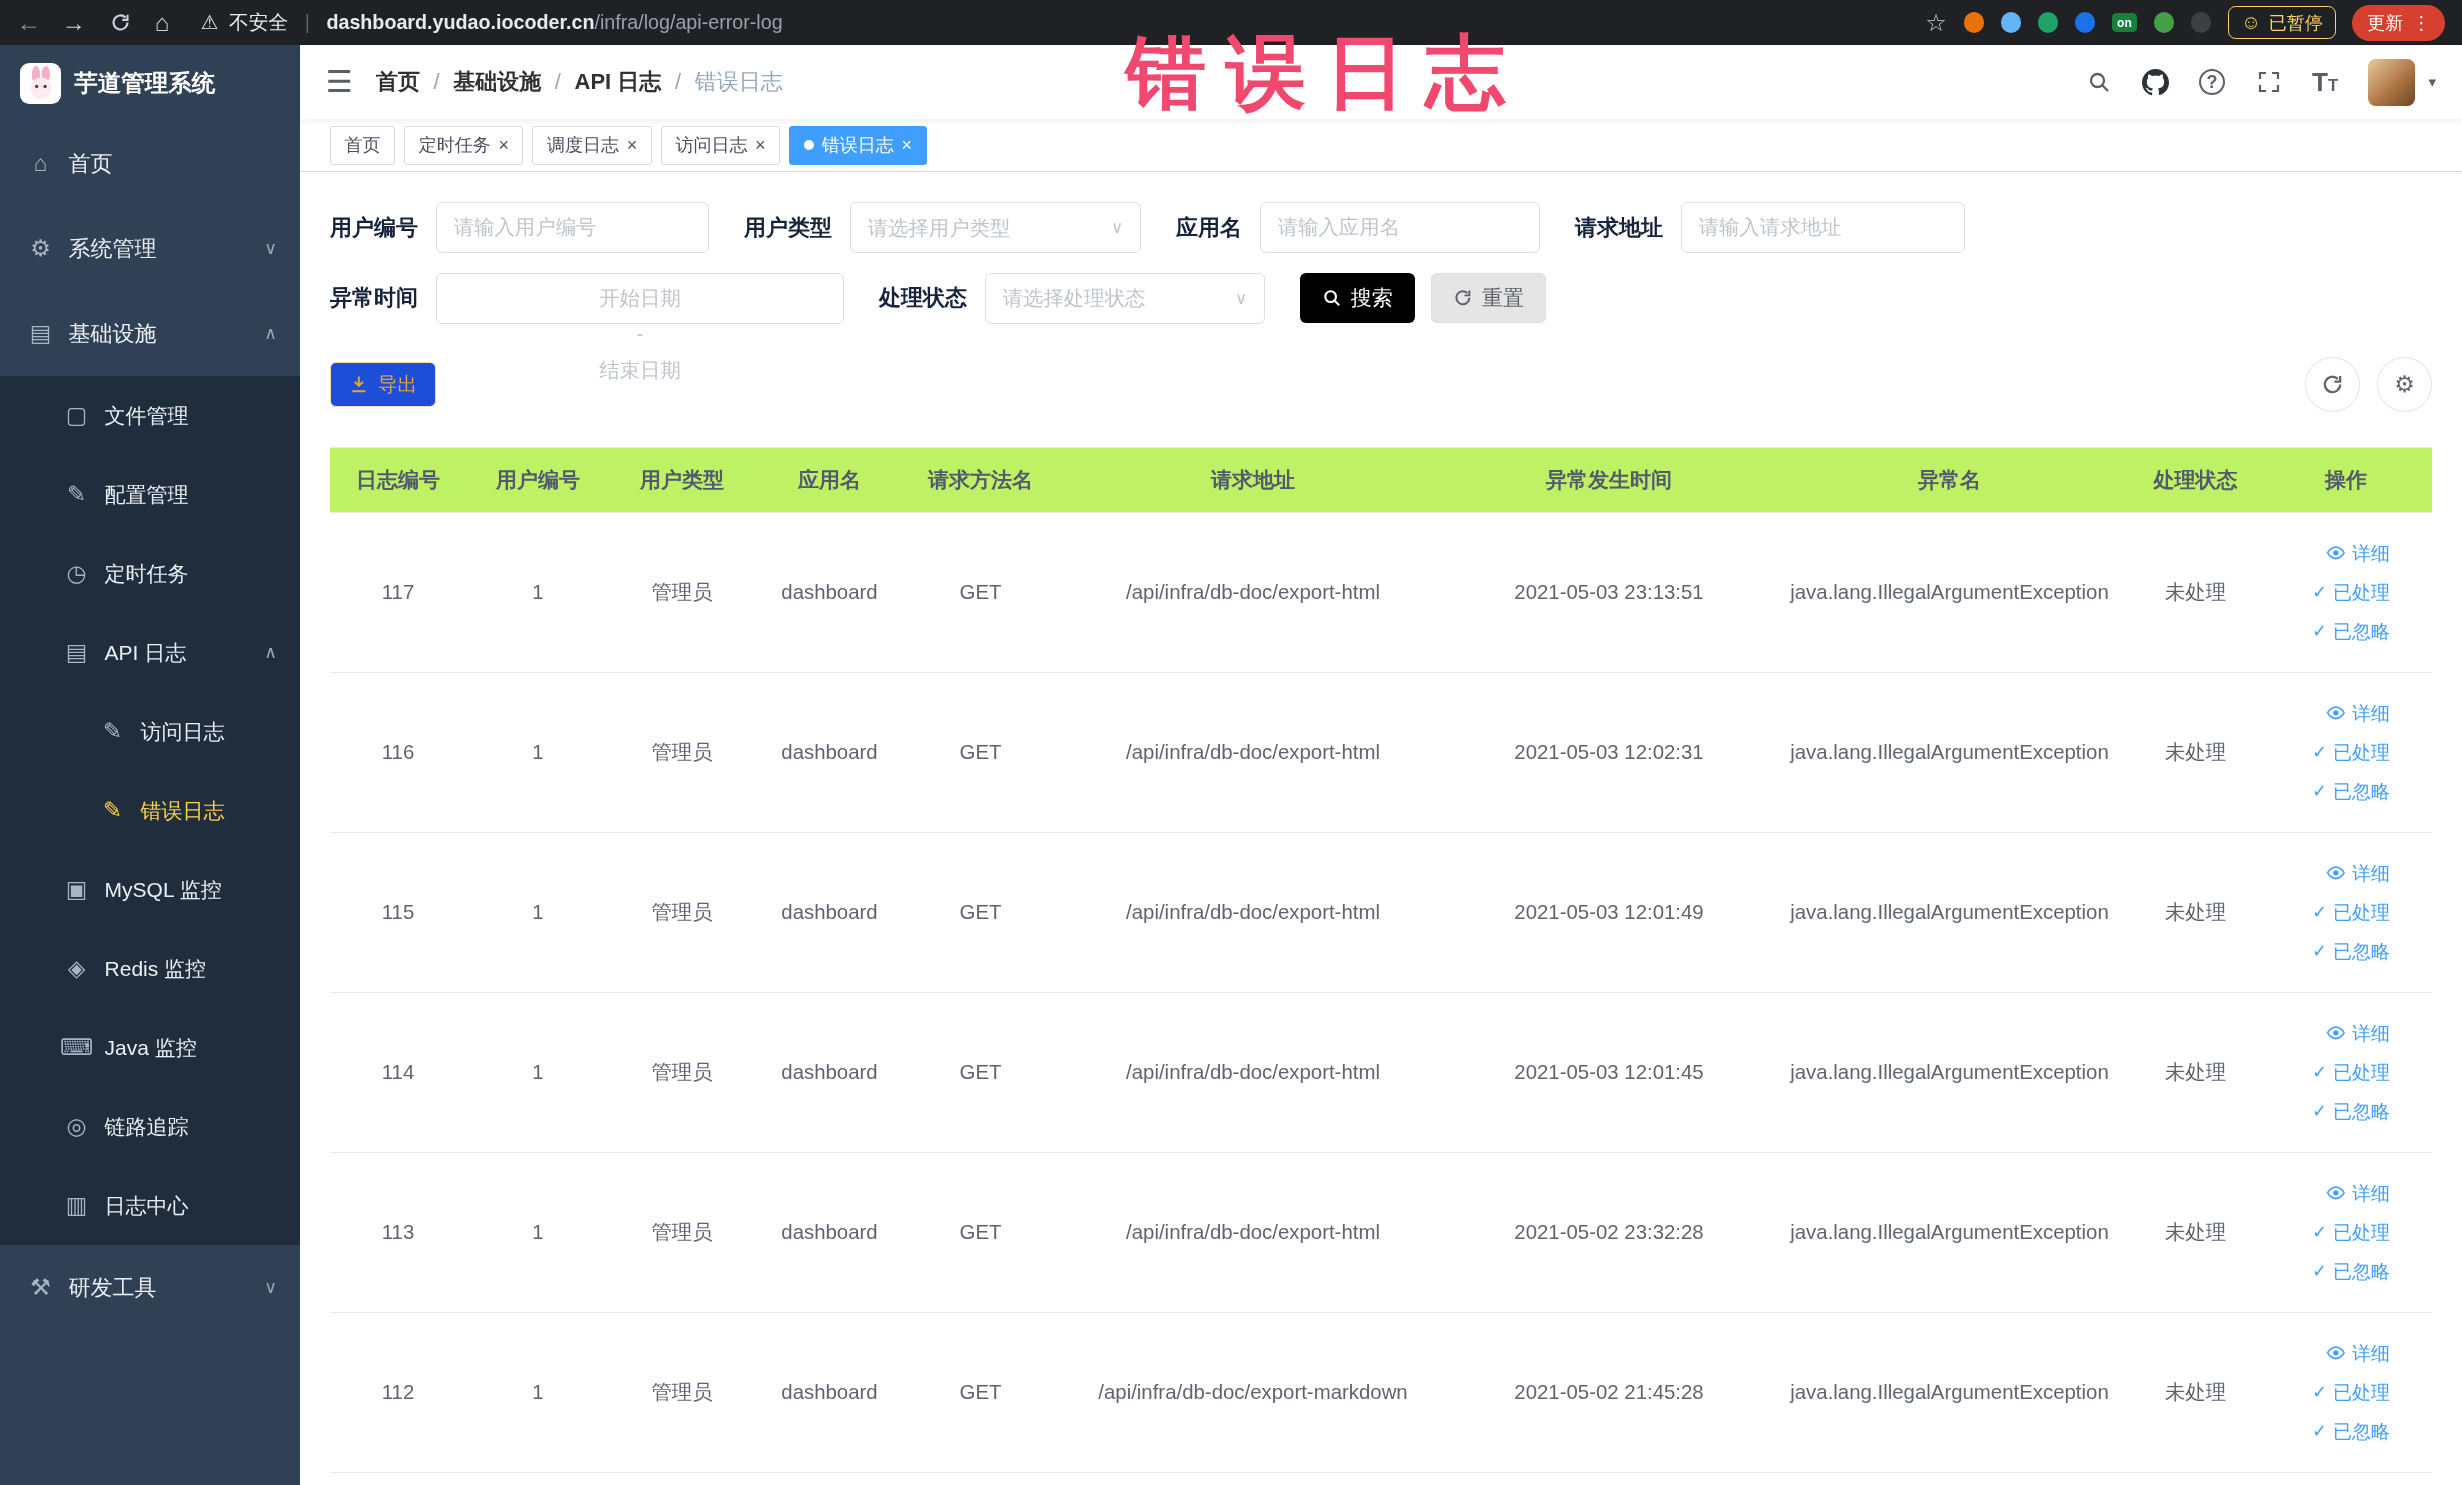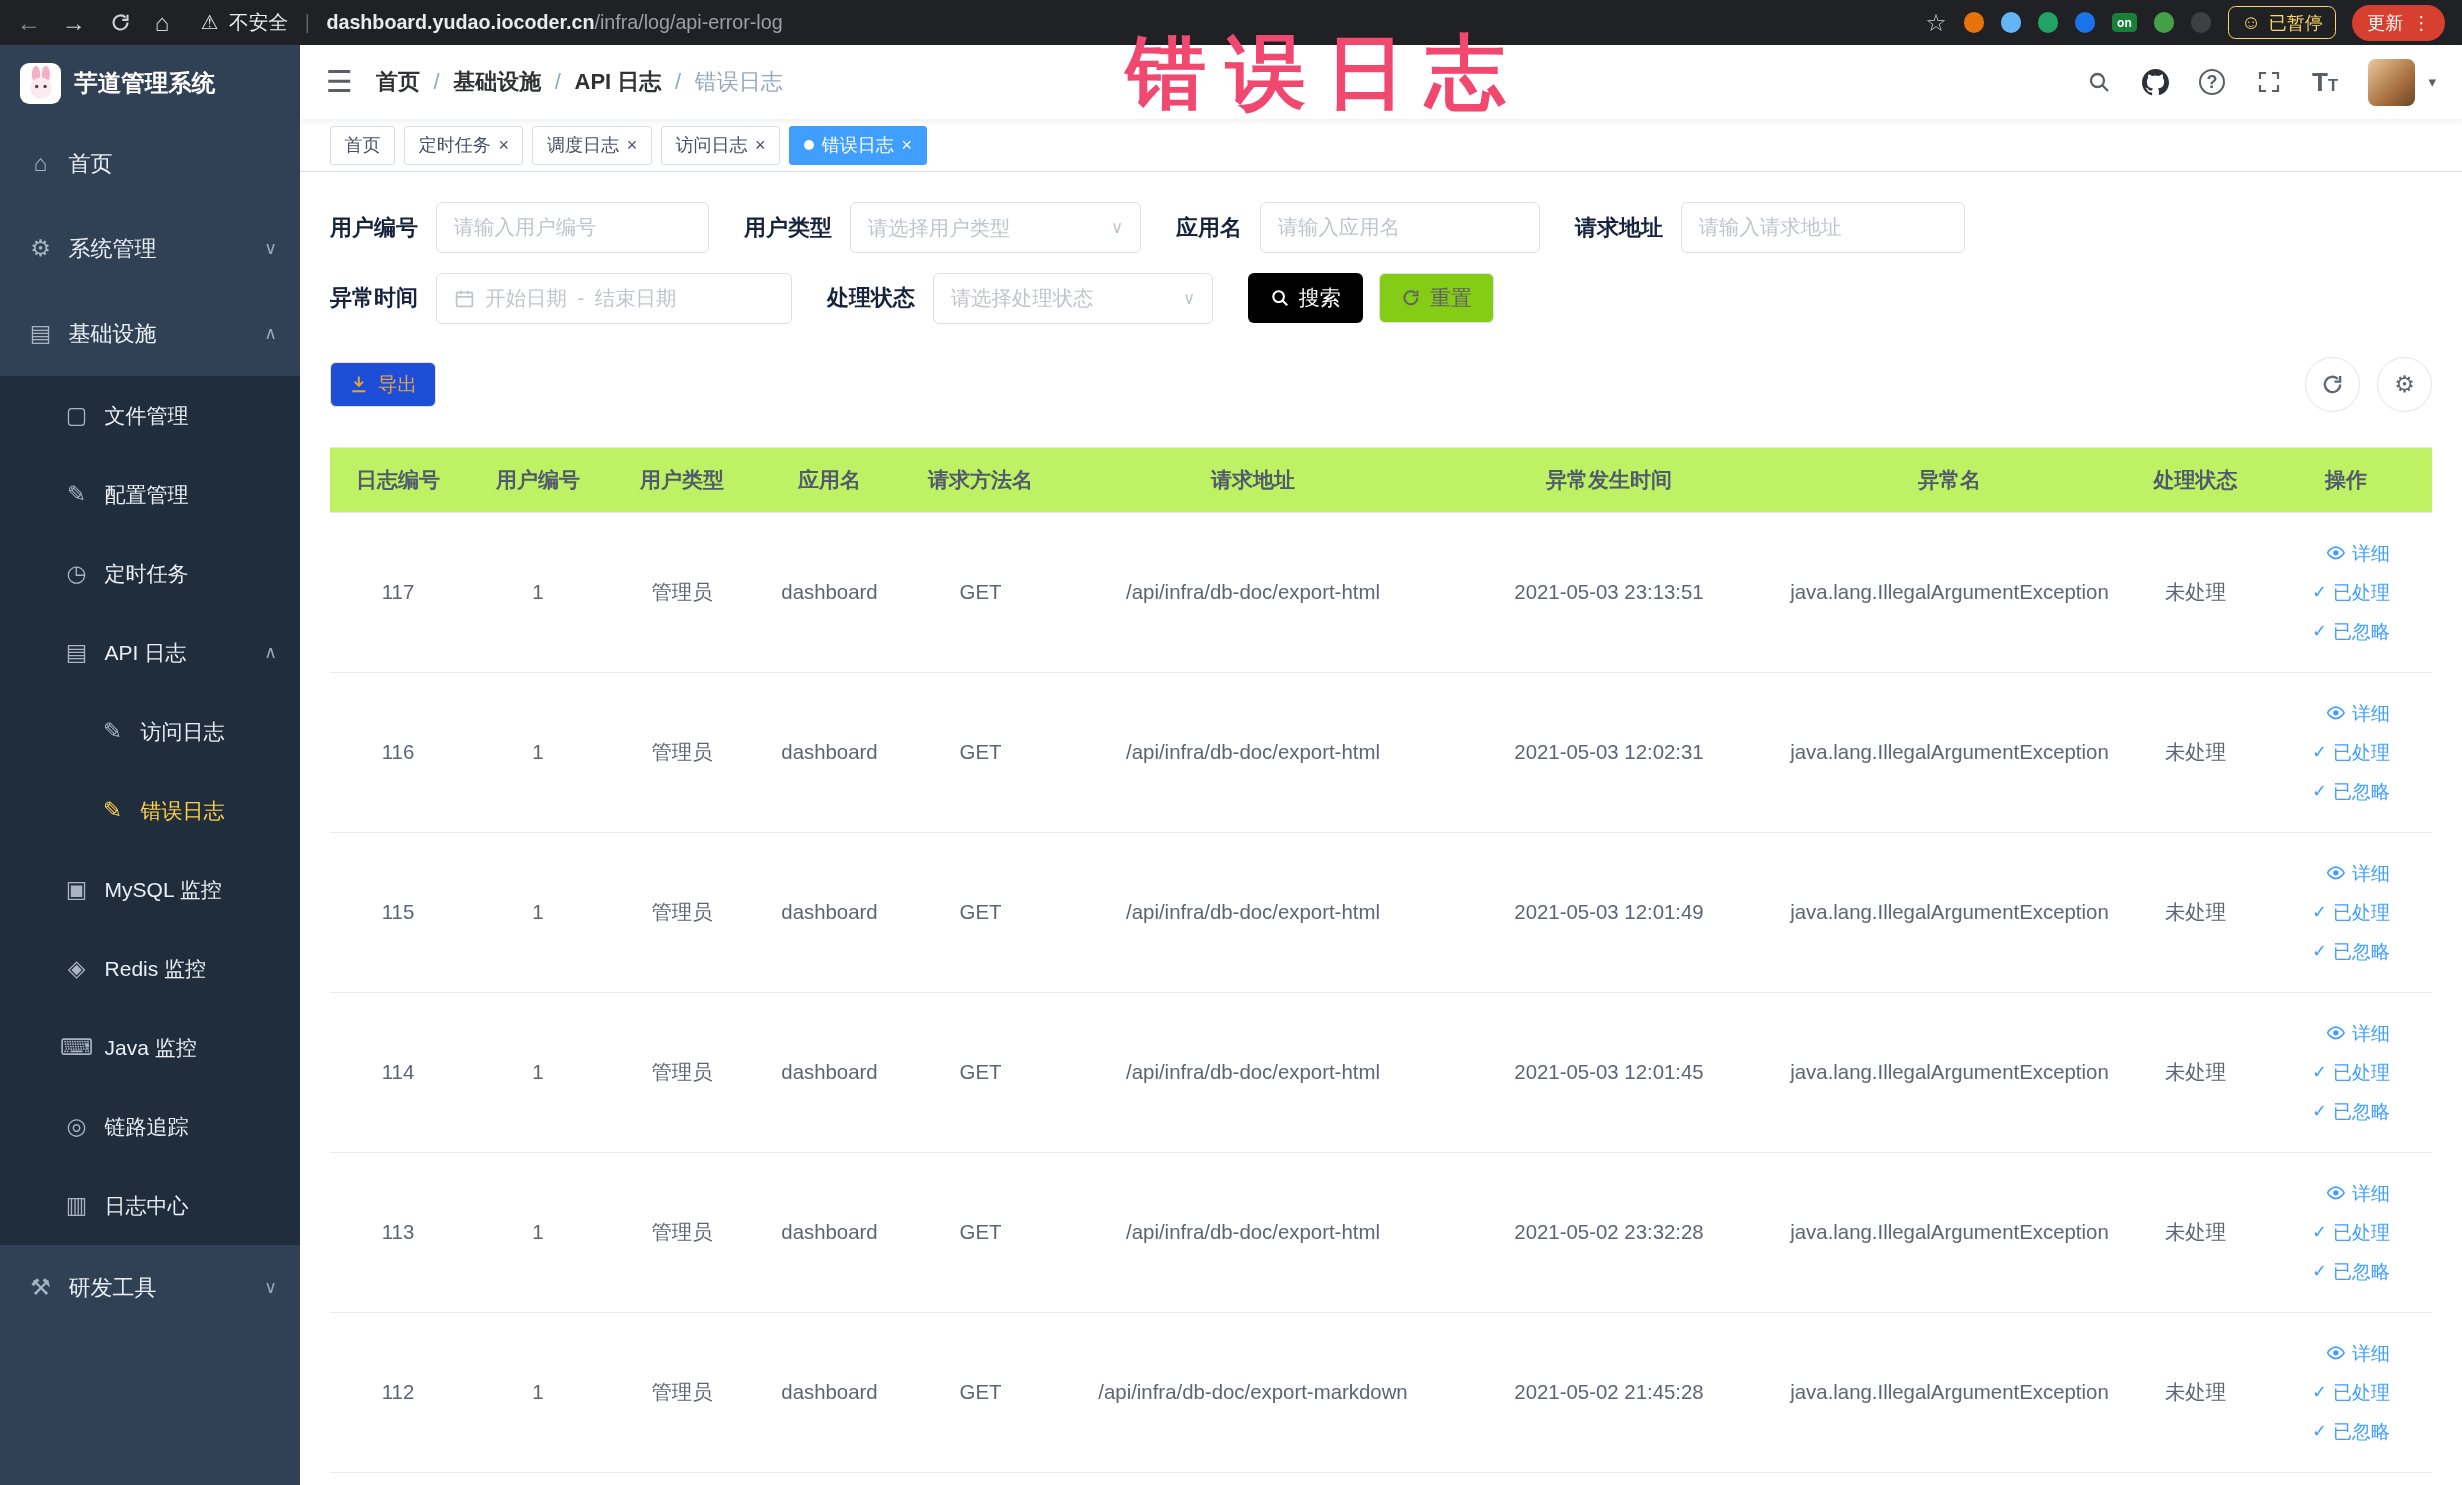--- a/index.html
+++ b/index.html
@@ -72,27 +72,27 @@
   
   .filter-row { display: flex; align-items: center; margin-top: 30px; }
   .filter-row.second { margin-top: 19.7px; }
   .fgroup { display: flex; align-items: center; margin-right: 35px; }
   .flabel { font-size: 22px; font-weight: 700; color: #17233d; margin-right: 18px; white-space: nowrap; }
   .ctrl { height: 51px; border: 1.5px solid #dcdfe6; border-radius: 6px; background: #fff; display: flex; align-items: center; padding: 0 16.7px; font-size: 20.4px; color: #c0c4cc; }
   input.ctrl { outline: none; font-family: Liberation Serif, serif; }
   input.ctrl::placeholder { color: #c0c4cc; }
   .sel { justify-content: space-between; cursor: pointer; }
   .sel .chevdn { color: #c0c4cc; font-size: 16.7px; margin-left: 12px; }
-  .daterange { width: 356px; gap: 10.6px; cursor: pointer; }
+  .daterange { width: 408px; gap: 10.6px; cursor: pointer; flex-direction: column; }
   .daterange .ph { white-space: nowrap; }
   .range-sep { color: #c0c4cc; }
 
   .btn { height: 50px; border-radius: 6px; font-size: 21px; display: inline-flex; align-items: center; gap: 9px; padding: 0 21px; border: 1.5px solid transparent; cursor: pointer; font-family: inherit; }
   .btn-primary { background: #000000; color: #fff; }
-  .btn-plain { background: #84cc16; border-color: #dcdfe6; color: #606266; }
+  .btn-plain { background: #e5e5e5; border-color: #dcdfe6; color: #606266; }
   .btn-warning { background: #1d4ed8; border-color: #f5dab1; color: #e6a23c; height: 45px; font-size: 19.7px; padding: 0 18px; }
 
   
   .toolbar { display: flex; align-items: center; margin-top: 33px; }
   .toolbar-right { margin-left: auto; display: flex; gap: 16.7px; }
   .circle-btn { width: 55px; height: 55px; border-radius: 50%; border: 1.5px solid #e0e3e9; background: #fff; display: flex; align-items: center; justify-content: center; color: #5f6770; cursor: pointer; font-size: 23px; }
 
   
   .table-wrap { margin-top: 35px; }
   table { width: 100%; border-collapse: collapse; table-layout: fixed; }

